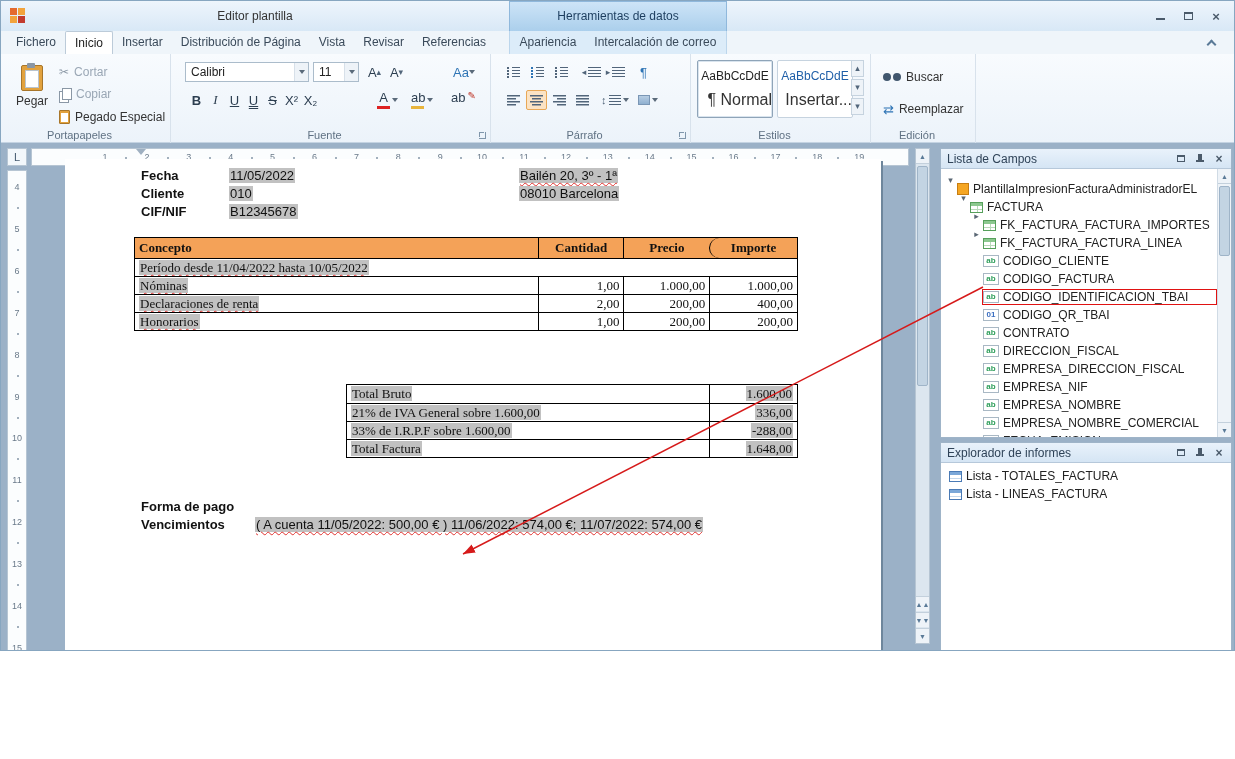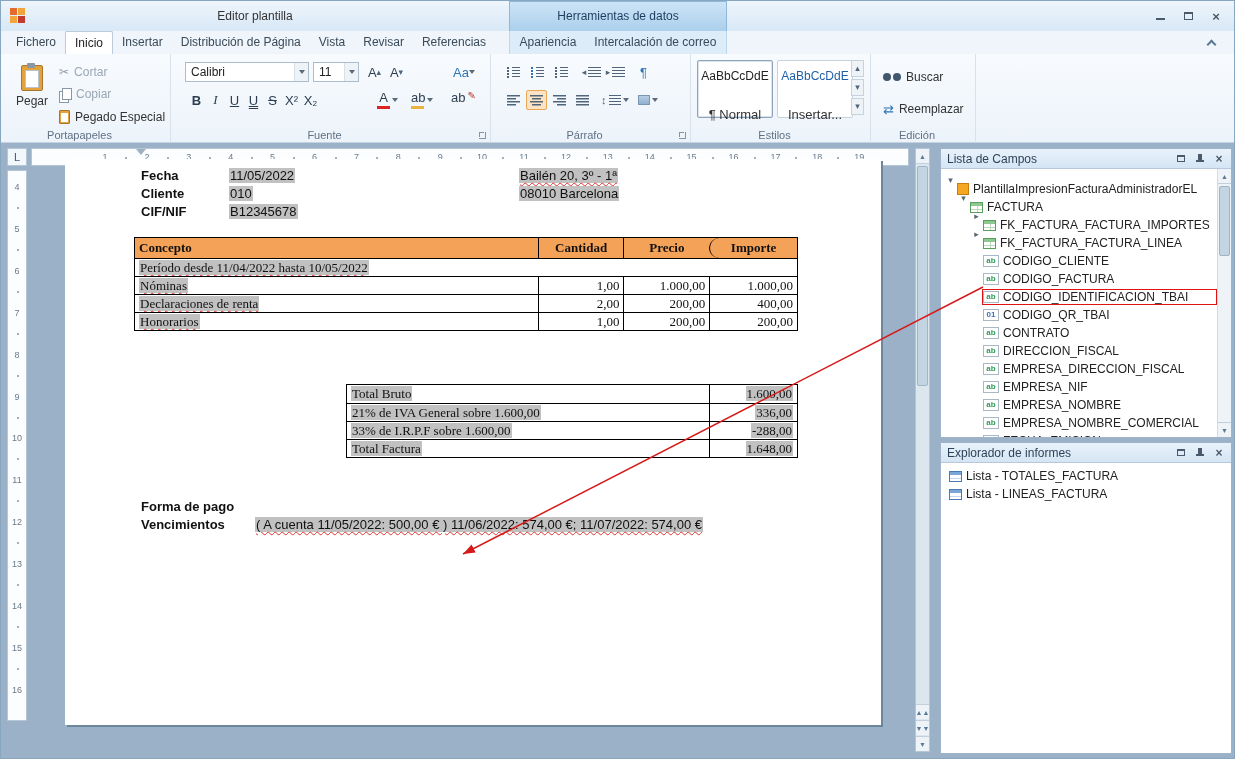--- a/index.html
+++ b/index.html
@@ -1,17 +1,17 @@
 <!DOCTYPE html>
 <html><head>
 <meta charset="utf-8">
 <style>
   html,body{margin:0;padding:0;background:#fff;font-family:"Liberation Sans",sans-serif;}
   *{box-sizing:border-box;}
-  .window{position:relative;width:1235px;height:759px;border:1px solid #87a6c0;background:#ec4899;overflow:hidden;}
+  .window{position:relative;width:1235px;height:651px;border:1px solid #87a6c0;background:#ec4899;overflow:hidden;}
 
   
   .titlebar{position:absolute;left:0;top:0;right:0;height:30px;background:linear-gradient(#eef5fc,#d8e8f6);}
   .app-icon{position:absolute;left:9px;top:7px;width:15px;height:15px;background:
     linear-gradient(#e46a2e,#e46a2e) 0 0/7px 7px no-repeat,
     linear-gradient(#f2a33c,#f2a33c) 8px 0/7px 7px no-repeat,
     linear-gradient(#f2a33c,#f2a33c) 0 8px/7px 7px no-repeat,
     linear-gradient(#c23b2e,#c23b2e) 8px 8px/7px 7px no-repeat;}
   .win-title{position:absolute;left:0;top:0;width:508px;height:30px;line-height:30px;text-align:center;font-size:12px;color:#333;}
   .ctx-header{position:absolute;left:508px;top:0;width:218px;height:30px;line-height:29px;text-align:center;
@@ -78,21 +78,21 @@
   .aj{background-size:13px 1.5px,13px 1.5px,13px 1.5px,13px 1.5px;}
   .pilcrow{font-size:13px;color:#2e74b5;}
   .arrsm{font-size:9px;color:#51657a;line-height:1;}
   .lsp{font-size:11px;color:#51657a;}
   .shade{width:12px;height:10px;background:linear-gradient(#b7cde3,#8fb0d0);border:1px solid #7a96b5;}
 
   .stcard{position:absolute;top:6px;width:76px;height:58px;background:#fff;border:1px solid #c6d3df;border-radius:2px;text-align:center;padding-top:8px;}
   .stcard.selected{border-color:#8fa4b8;box-shadow:0 0 0 1px #d9e4ee inset;}
   .stprev{font-size:12px;color:#222;}
   .stprev.blue{color:#1f5fa8;}
-  .stname{font-size:13px;color:#333;margin-top:24px;}
+  .stname{font-size:16px;color:#333;margin-top:8px;text-align:right;}
   .stspin{position:absolute;width:13px;display:flex;flex-direction:column;gap:2px;}
   .stspin .sb{width:13px;height:17px;background:#eef3f8;border:1px solid #c6d3df;display:flex;align-items:center;justify-content:center;}
 
   .bino{width:18px;height:10px;position:relative;}
   .bino::before,.bino::after{content:"";position:absolute;top:1px;width:8px;height:8px;border-radius:50%;background:#41576e;}
   .bino::before{left:0;}.bino::after{right:0;}
   .ic-replace{color:#2e74b5;font-size:13px;line-height:1;}
 
   
   .main{position:absolute;left:0;top:142px;right:0;bottom:0;background:#9bb1c7;}

